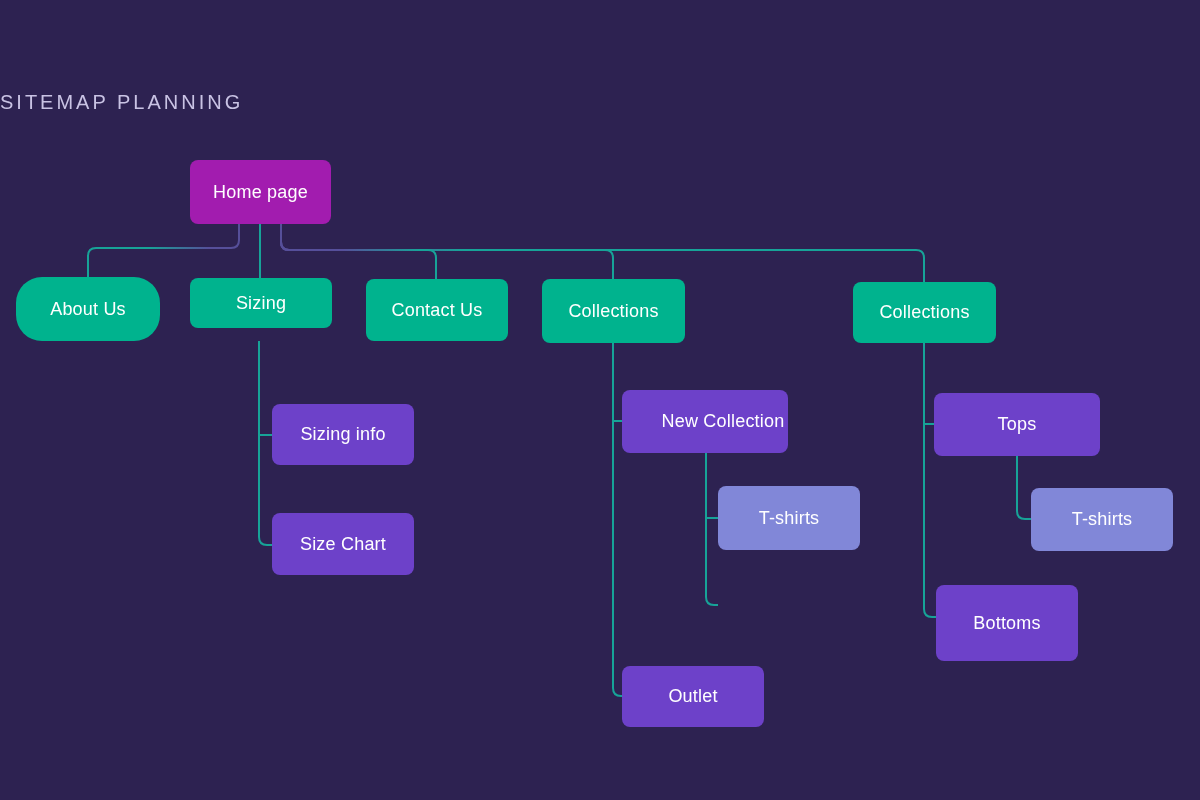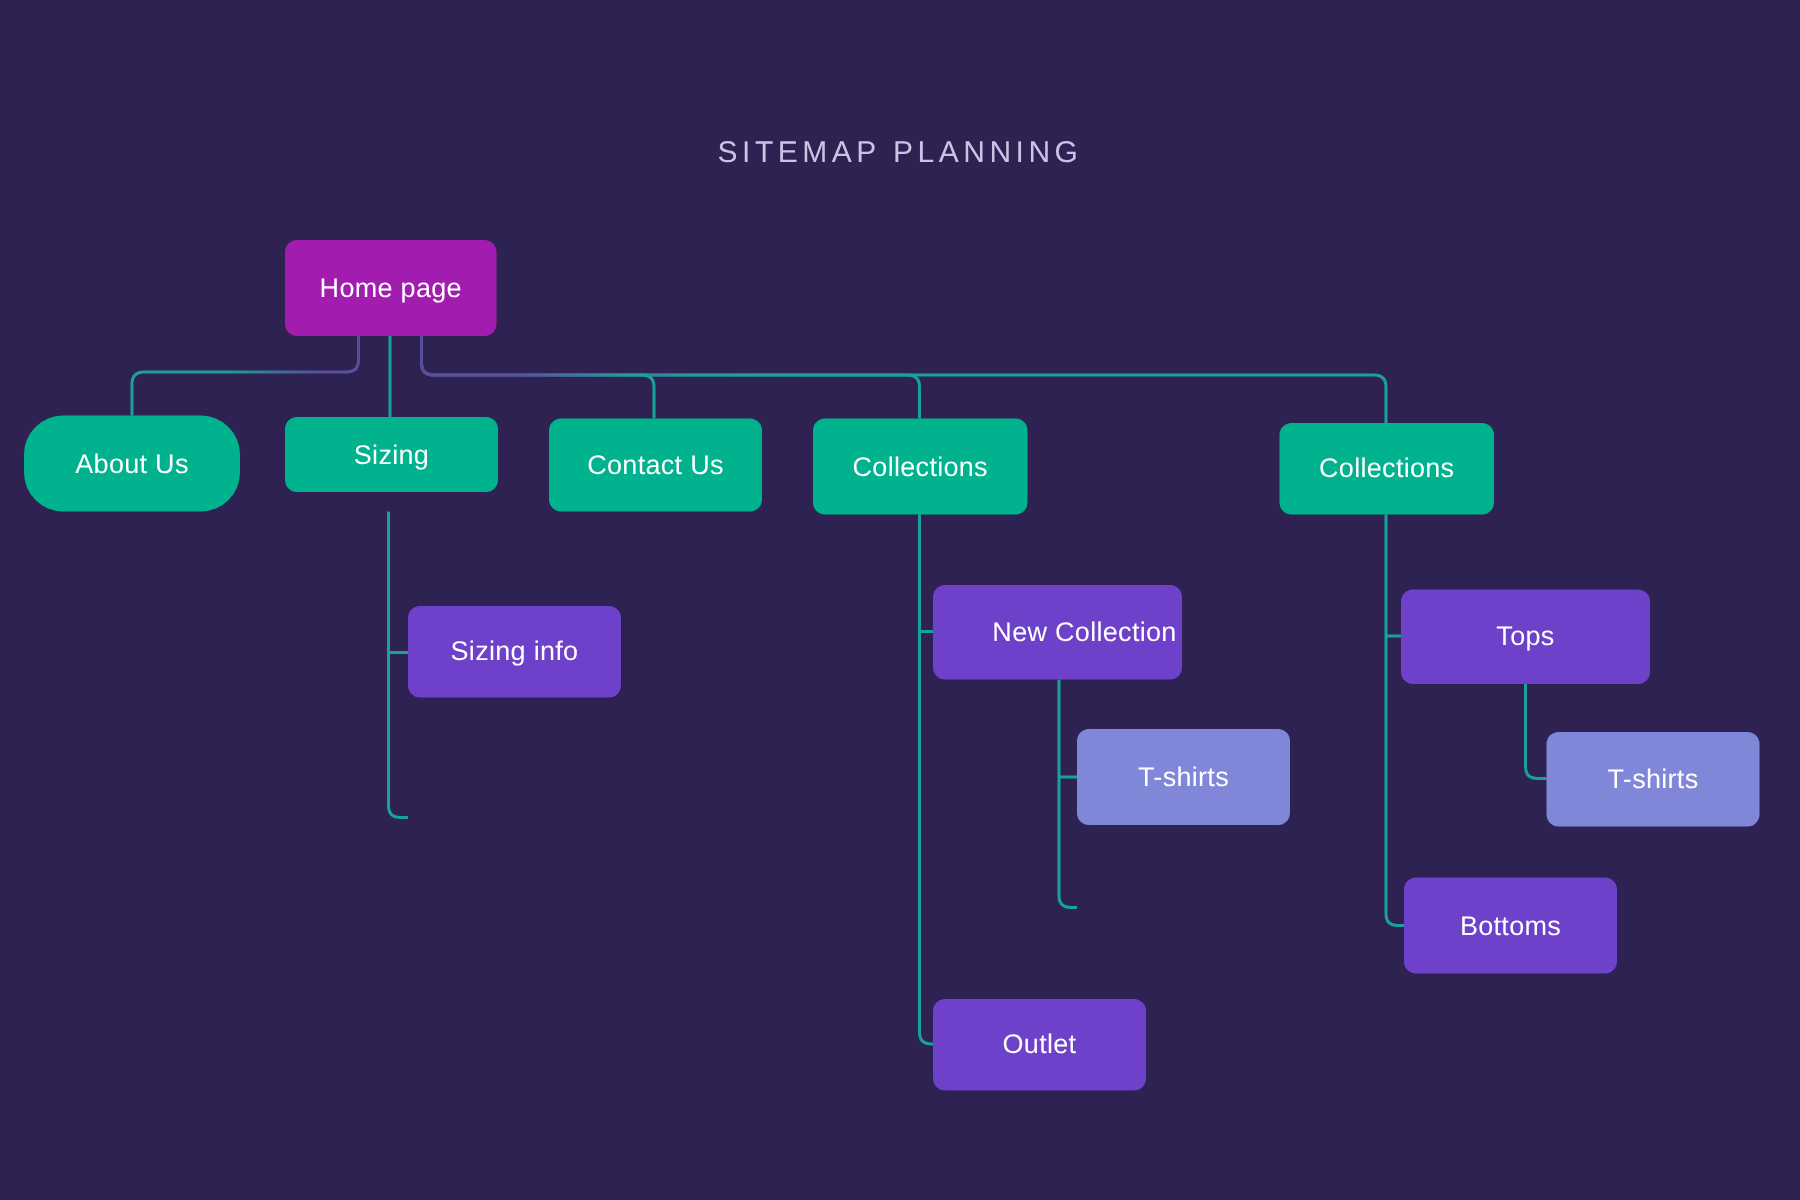--- a/index.html
+++ b/index.html
@@ -9,21 +9,20 @@
     height: 800px;
     background: #2d2251;
     font-family: "Liberation Sans", sans-serif;
     overflow: hidden;
   }
   .diagram-title {
     position: absolute;
     top: 91px;
     left: 0;
     width: 100%;
-    text-align: center;
     color: #c9c3e4;
     font-size: 20px;
     font-weight: 500;
     letter-spacing: 3px;
   }
   svg.connectors {
     position: absolute;
     left: 0; top: 0;
     width: 1200px; height: 800px;
     pointer-events: none;
@@ -53,21 +52,21 @@
   #n-collections1{ left: 542px;  top: 279px; width: 143px; height: 64px; }
   #n-collections2{ left: 853px;  top: 282px; width: 143px; height: 61px; }
   #n-sizing-info { left: 272px;  top: 404px; width: 142px; height: 61px; }
   #n-size-chart  { left: 272px;  top: 513px; width: 142px; height: 62px; }
   #n-new-coll    { left: 622px;  top: 390px; width: 166px; height: 63px; padding-left: 36px; }
   #n-tshirts1    { left: 718px;  top: 486px; width: 142px; height: 64px; }
   #n-jackets     { left: 718px;  top: 573px; width: 142px; height: 64px; }
   #n-outlet      { left: 622px;  top: 666px; width: 142px; height: 61px; }
   #n-tops        { left: 934px;  top: 393px; width: 166px; height: 63px; }
   #n-tshirts2    { left: 1031px; top: 488px; width: 142px; height: 63px; }
-  #n-bottoms     { left: 936px;  top: 585px; width: 142px; height: 64px; }
+  #n-bottoms     { left: 936px;  top: 585px; width: 142px; height: 76px; }
 </style>
 </head>
 <body>
 
 <div id="canvas">
 
   <div class="diagram-title">SITEMAP PLANNING</div>
 
   <svg class="connectors" viewBox="0 0 1200 800" xmlns="http://www.w3.org/2000/svg">
     <defs>
@@ -131,20 +130,23 @@
   </div>
   <div id="n-collections1" class="node c-green">
     <span>Collections</span>
   </div>
   <div id="n-collections2" class="node c-green">
     <span>Collections</span>
   </div>
   <div id="n-sizing-info" class="node c-purple">
     <span>Sizing info</span>
   </div>
+  <div id="n-size-chart" class="node c-purple">
+    <span>Size Chart</span>
+  </div>
   <div id="n-new-coll" class="node c-purple">
     <span>New Collection</span>
   </div>
   <div id="n-tshirts1" class="node c-lpurple">
     <span>T-shirts</span>
   </div>
   <div id="n-outlet" class="node c-purple">
     <span>Outlet</span>
   </div>
   <div id="n-tops" class="node c-purple">

